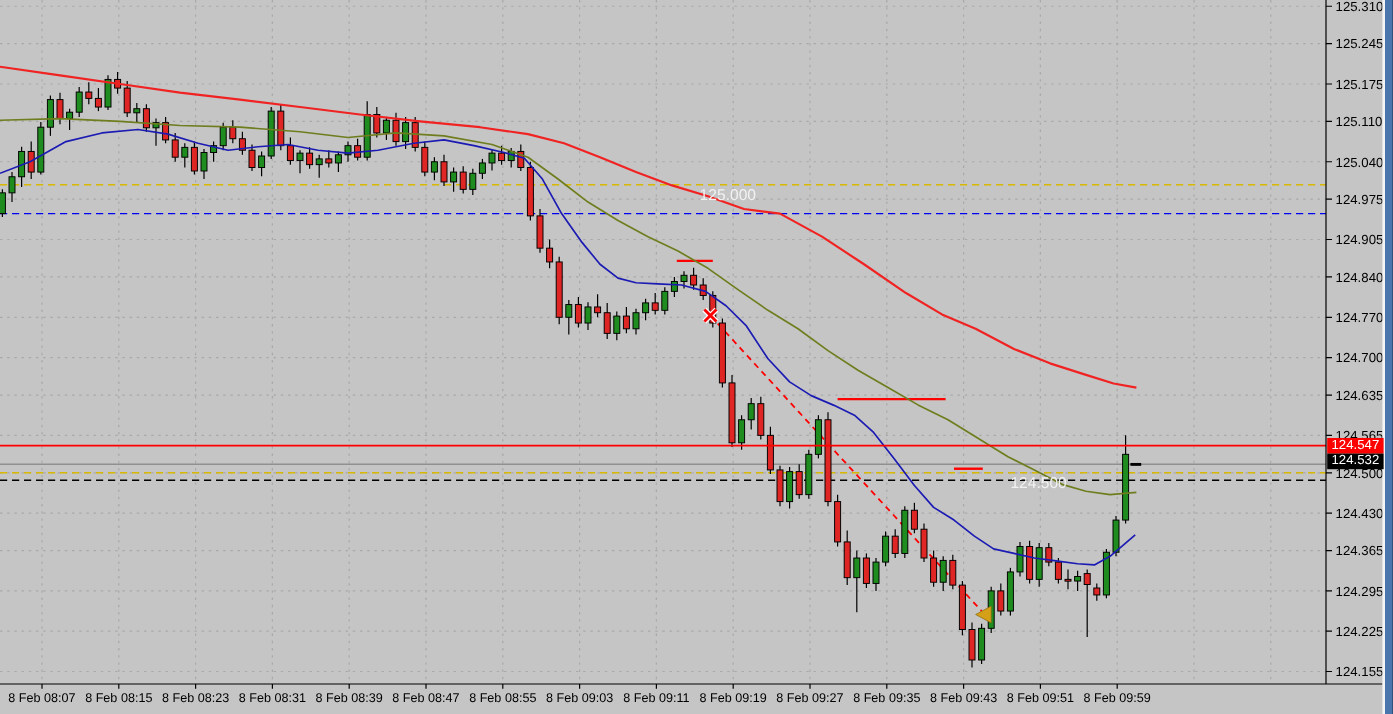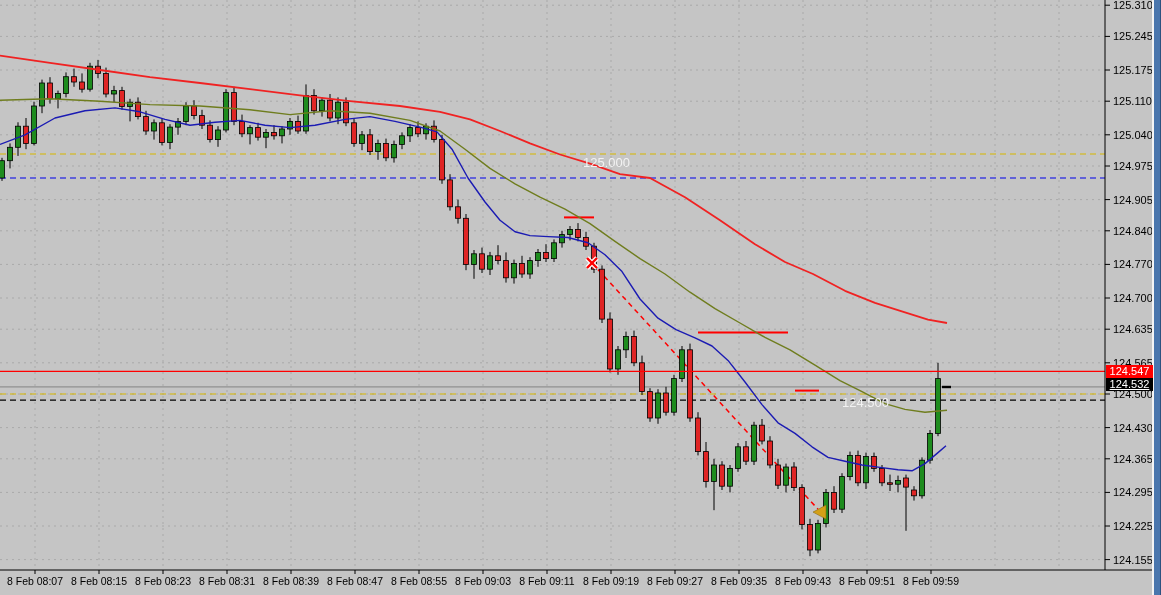--- a/index.html
+++ b/index.html
@@ -391,15 +391,15 @@
         <text x="739" y="585" fill="#000" font-size="10.5px" text-anchor="middle" font-family="&quot;Liberation Sans&quot;,sans-serif">8 Feb 09:35</text>
         <line x1="803" y1="570" x2="803" y2="574" stroke="#000000"></line>
         <text x="803" y="585" fill="#000" font-size="10.5px" text-anchor="middle" font-family="&quot;Liberation Sans&quot;,sans-serif">8 Feb 09:43</text>
         <line x1="867" y1="570" x2="867" y2="574" stroke="#000000"></line>
         <text x="867" y="585" fill="#000" font-size="10.5px" text-anchor="middle" font-family="&quot;Liberation Sans&quot;,sans-serif">8 Feb 09:51</text>
         <line x1="931" y1="570" x2="931" y2="574" stroke="#000000"></line>
         <text x="931" y="585" fill="#000" font-size="10.5px" text-anchor="middle" font-family="&quot;Liberation Sans&quot;,sans-serif">8 Feb 09:59</text>
       </g>
   </svg>
   <div class="badge" id="badge-red" style="background: rgb(255, 0, 0); color: rgb(255, 255, 255);">124.547</div>
-  <div class="badge" id="badge-black" style="background: rgb(0, 0, 0); color: rgb(255, 255, 255); text-decoration: underline;">124.532</div>
+  <div class="badge" id="badge-black" style="background: rgb(0, 0, 0); color: rgb(255, 255, 255);">124.532</div>
   <div id="right-border"></div>
 </div>
 
 </body></html>

